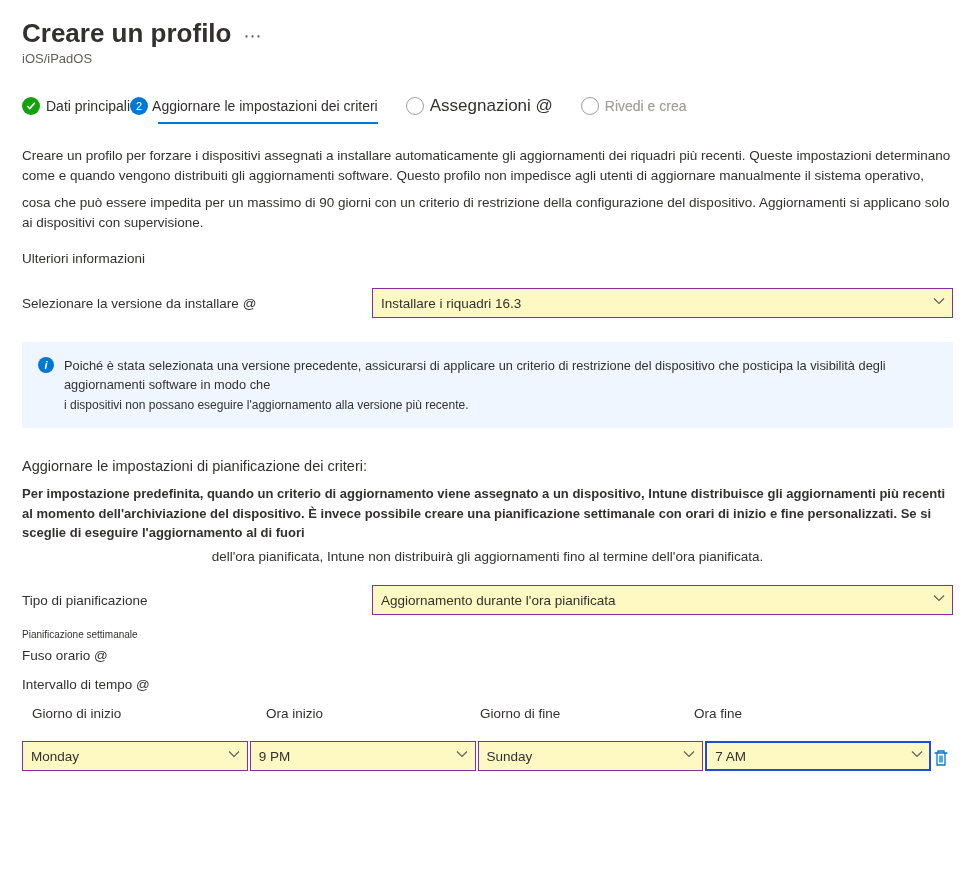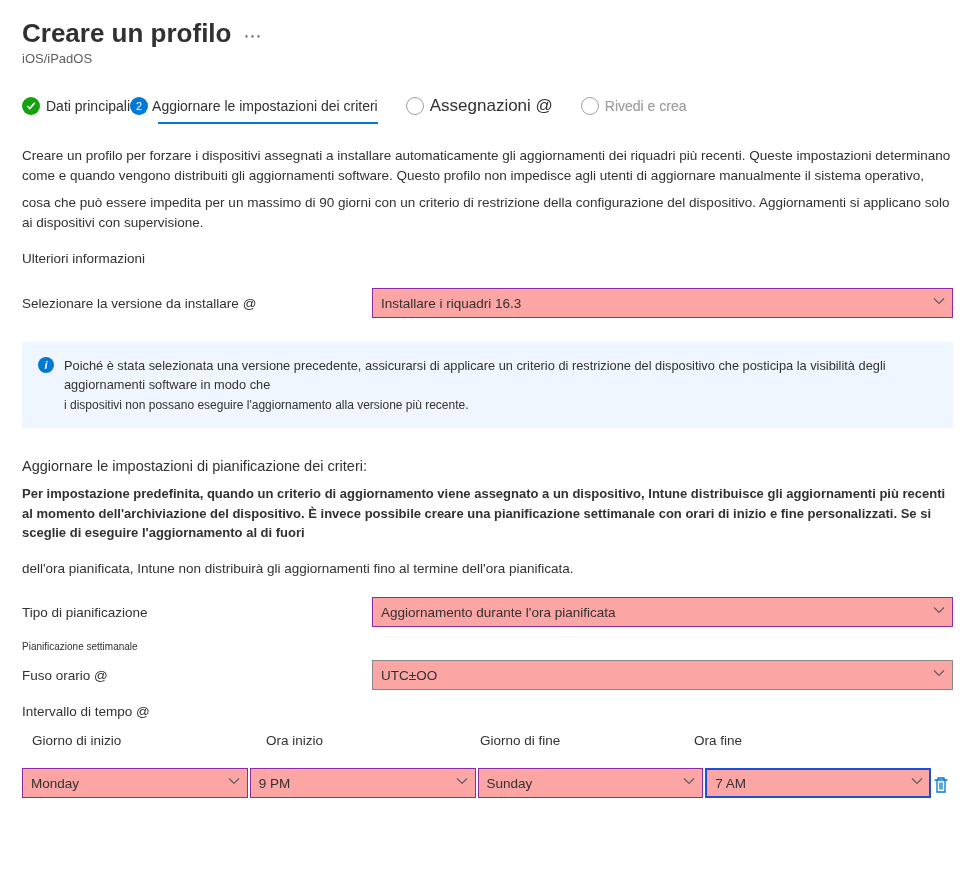--- a/index.html
+++ b/index.html
@@ -27,21 +27,21 @@
   .tab.ghost { color:#a19f9d; text-shadow:0 0 1px #ccc; }
   .tab.assign { font-size:17px; font-weight:400; }
 
   p { margin: 0 0 4px 0; line-height: 1.5; font-size:13.5px; }
   .block { margin-bottom: 18px; }
   .link-like { color:#323130; margin: 14px 0 22px 0; font-size:13.5px; }
 
   .form-row { display:flex; align-items:center; margin-bottom: 14px; }
   .form-label { width: 350px; flex-shrink:0; font-size:13.5px; }
   .select-box { flex:1; position:relative; }
-  .select { width:100%; height:30px; border:1px solid #8a2da5; background:#fca5a5; padding:4px 28px 4px 8px; font-size:13.5px; color:#323130; display:flex; align-items:center; }
+  .select { width:100%; height:30px; border:1px solid #8a2da5; background:#fef9c3; padding:4px 28px 4px 8px; font-size:13.5px; color:#323130; display:flex; align-items:center; }
   .select.gray { border-color:#8a8886; }
   .chev { position:absolute; right:8px; top:50%; transform:translateY(-50%); pointer-events:none; }
   .chev svg { width:12px; height:12px; }
 
   .info-box { background:#f0f6ff; padding:14px 16px; display:flex; gap:10px; margin: 24px 0 30px 0; font-size:12.8px; line-height:1.5; }
   .info-icon { width:16px; height:16px; border-radius:50%; background:#0078d4; color:#fff; display:flex; align-items:center; justify-content:center; font-size:11px; font-weight:bold; flex-shrink:0; margin-top:1px; font-style:italic; }
 
   .section-heading { font-size:14.5px; margin: 4px 0 10px 0; }
   .section-sub { margin: 14px 0 8px 0; font-size:10px; }
 
@@ -110,51 +110,41 @@
   <div class="info-icon">i</div>
   <div>
     <span>Poiché è stata selezionata una versione precedente, assicurarsi di applicare un criterio di restrizione del dispositivo che posticipa la visibilità degli aggiornamenti software in modo che</span>
     <div style="font-size:12px; margin-top:2px;">i dispositivi non possano eseguire l'aggiornamento alla versione più recente.</div>
   </div>
 </div>
 
 <div class="section-heading">Aggiornare le impostazioni di pianificazione dei criteri:</div>
 <div class="block">
   <p style="font-size:13px;font-weight:bold;">Per impostazione predefinita, quando un criterio di aggiornamento viene assegnato a un dispositivo, Intune distribuisce gli aggiornamenti più recenti al momento dell'archiviazione del dispositivo. È invece possibile creare una pianificazione settimanale con orari di inizio e fine personalizzati. Se si sceglie di eseguire l'aggiornamento al di fuori</p>
-  <p style="margin-top:16px;">dell'ora pianificata, Intune non distribuirà gli aggiornamenti fino al termine dell'ora pianificata.</p>
+  <p style="margin-top:4px;text-align:center;">dell'ora pianificata, Intune non distribuirà gli aggiornamenti fino al termine dell'ora pianificata.</p>
 </div>
 
 <div class="form-row">
   <div class="form-label">Tipo di pianificazione</div>
   <div class="select-box">
     <div class="select">
         <span>Aggiornamento durante l'ora pianificata</span>
       </div>
     <span class="chev">
       <svg viewBox="0 0 12 12">
           <path d="M1 3 L6 8 L11 3" stroke="#605e5c" stroke-width="1.2" fill="none"></path>
         </svg>
     </span>
   </div>
 </div>
 
 <div class="section-sub">Pianificazione settimanale</div>
 
 <div class="form-row">
   <div class="form-label">Fuso orario @</div>
-  <div class="select-box">
-    <div class="select gray">
-        <span>UTC±OO</span>
-      </div>
-    <span class="chev">
-      <svg viewBox="0 0 12 12">
-          <path d="M1 3 L6 8 L11 3" stroke="#605e5c" stroke-width="1.2" fill="none"></path>
-        </svg>
-    </span>
-  </div>
 </div>
 
 <div style="margin:14px 0 4px 0; font-size:13.5px;">Intervallo di tempo @</div>
 
 <div class="tw-headers">
   <div class="w1">Giorno di inizio</div>
   <div class="w2">Ora inizio</div>
   <div class="w2">Giorno di fine</div>
   <div class="w2">Ora fine</div>
 </div>

